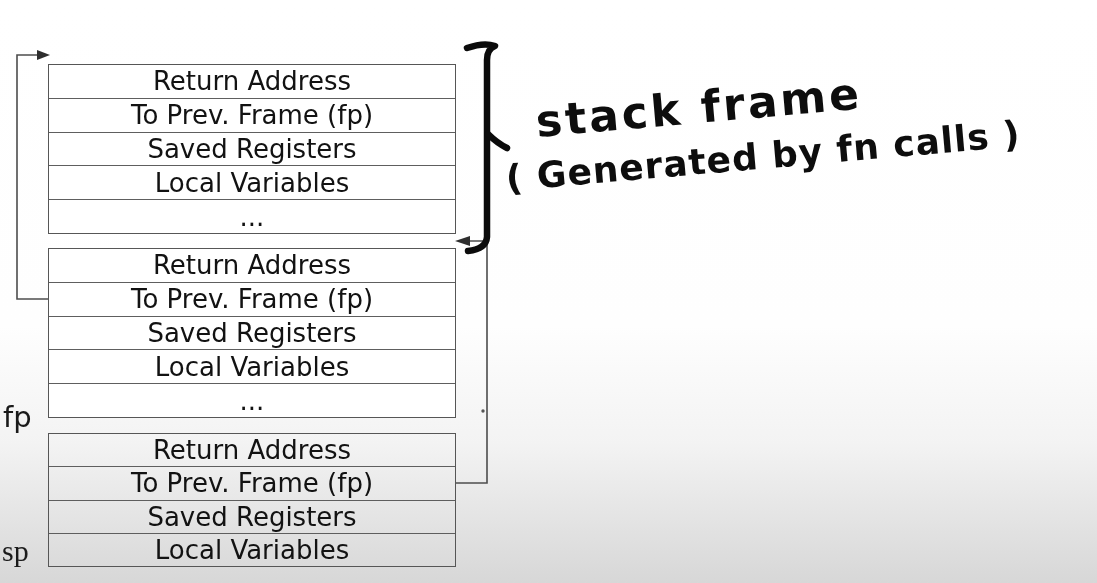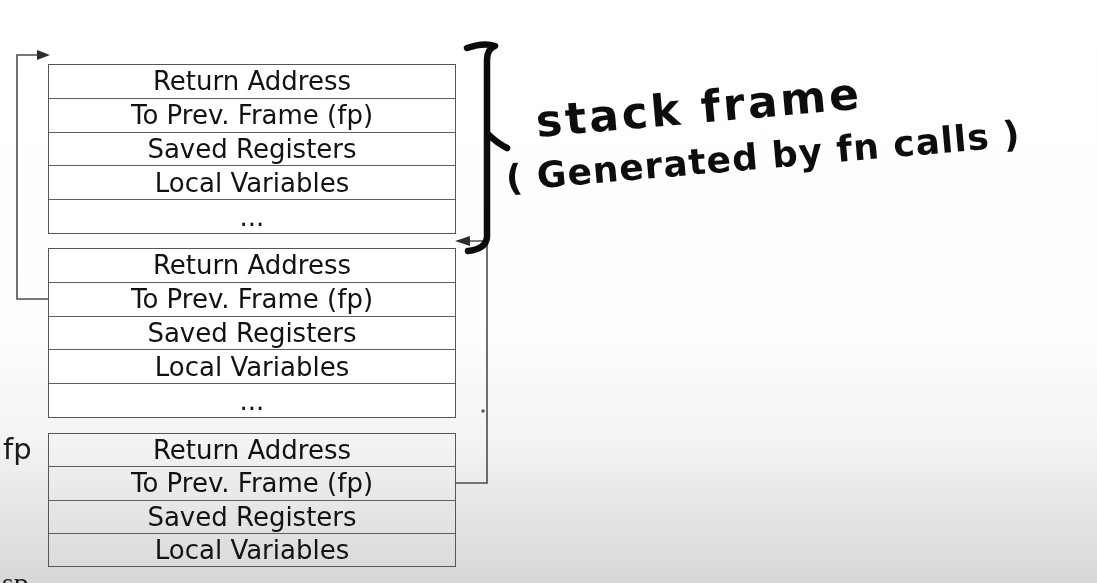--- a/index.html
+++ b/index.html
@@ -44,21 +44,20 @@
     color: #121212;
     border-bottom: 1.5px solid #5e5e5e;
     white-space: nowrap;
   }
   .row:last-child { border-bottom: none; }
   .reg-label {
     position: absolute;
     color: #1a1a1a;
     z-index: 2;
     line-height: 1;
-    margin-top: 32px;
   }
   .fp-label { left: 3px; top: 403px; font-size: 29px; }
   .sp-label { left: 2px; top: 536px; font-size: 30px; font-family: Liberation Serif, serif; }
   .annot {
     position: absolute;
     color: #0d0d0d;
     font-weight: bold;
     white-space: nowrap;
     transform-origin: left center;
     z-index: 2;

